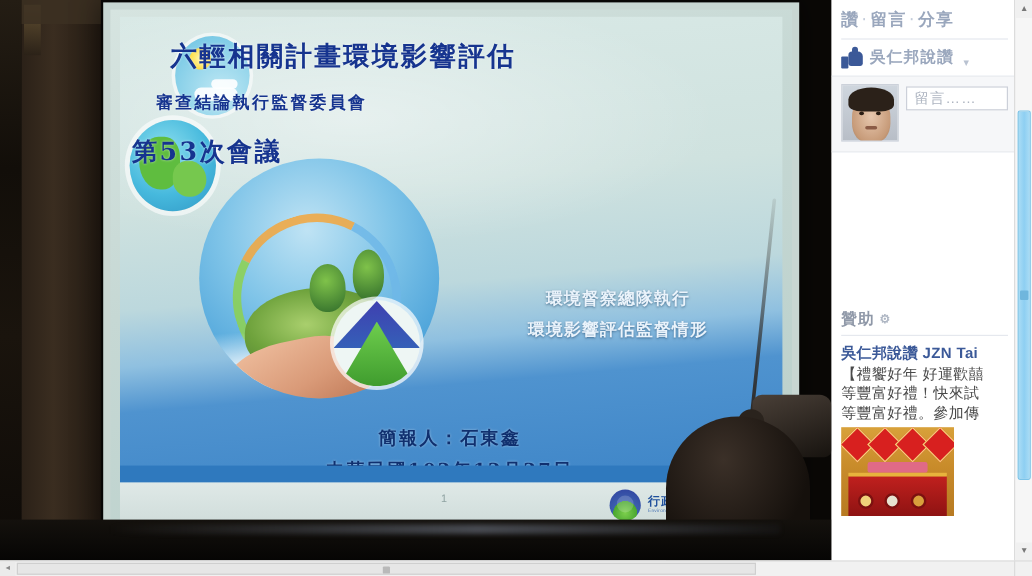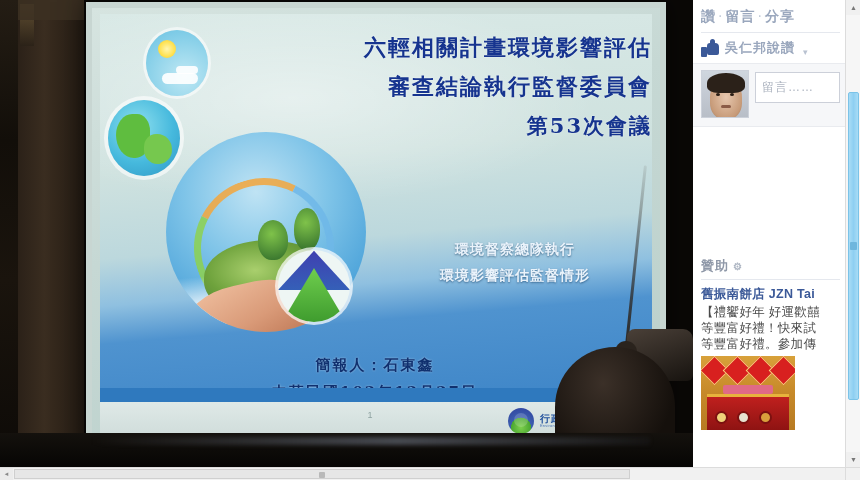--- a/index.html
+++ b/index.html
@@ -70,27 +70,27 @@
     background: linear-gradient(180deg,#dfe9e7,#cfdcda);
   }
   .slide-blue-band {
     position:absolute; left:0; bottom:36px; width:100%; height:14px;
     background: #2f79be;
   }
 
   
   .slide-title {
     position:absolute; left:0; top:14px; width:100%;
-    text-align:right; color:#16348f;
+    text-align:left; color:#16348f;
     font-family: "DejaVu Serif", serif; font-weight:700;
     letter-spacing:2px;
     text-shadow: 0 0 2px rgba(255,255,255,.65);
   }
   .slide-title .l1 { font-size:22px; line-height:38px; padding-left:42px; }
-  .slide-title .l2 { font-size:22px; line-height:40px; padding-left:30px; }
+  .slide-title .l2 { font-size:14px; line-height:40px; padding-left:30px; }
   .slide-title .l3 { font-size:21px; line-height:40px; padding-left:10px; }
 
   .slide-subtitle {
     position:absolute; left:300px; top:222px; width:230px;
     text-align:center; color:#eaf3fb; font-weight:700;
     font-family: "DejaVu Serif", serif; font-size:14px; line-height:26px;
     letter-spacing:1px; text-shadow:0 1px 2px rgba(0,40,80,.55);
   }
   .slide-presenter {
     position:absolute; left:130px; top:338px; width:290px; text-align:center;
@@ -283,21 +283,21 @@
   .avatar .hair {
     position:absolute; left:5px; top:2px; width:38px; height:20px; border-radius:50% 50% 30% 30%;
     background:#2b2119;
   }
   .avatar .eye { position:absolute; width:4px; height:3px; border-radius:50%; background:#2a1d14; top:22px; }
   .avatar .eye.l { left:14px; }
   .avatar .eye.r { left:28px; }
   .avatar .mouth { position:absolute; left:19px; top:34px; width:10px; height:3px; border-radius:3px; background:#8b5b46; }
 
   .comment-input {
-    flex:1 1 auto; height:31px; margin-top:2px;
+    flex:1 1 auto; height:20px; margin-top:2px;
     border:1px solid #ccd0d9; background:#ffffff;
     display:flex; align-items:center; padding:0 6px;
     font-size:12px; color:#adb4c0; letter-spacing:1px;
   }
 
   .sponsor-section { margin-top:130px; padding:0 6px 0 8px; }
   .sponsor-head {
     font-size:13px; color:#8f98a8; font-weight:700; letter-spacing:1px;
     padding-bottom:4px; border-bottom:1px solid #e5e8ee; display:flex; align-items:center; gap:4px;margin-top:12px;
   }
@@ -493,21 +493,21 @@
       <div class="comment-input">
         <span>留言……</span>
       </div>
     </div>
 
     <div class="sponsor-section">
       <div class="sponsor-head">
         <span>贊助</span>
         <span class="gear">⚙</span>
       </div>
-      <div class="ad-title">舊振南餅店 JZN Tai</div>
+      <div class="ad-title">吳仁邦說讚 JZN Tai</div>
       <div class="ad-body">
         <div>【禮饗好年 好運歡囍</div>
         <div>等豐富好禮！快來試</div>
         <div>等豐富好禮。參加傳</div>
       </div>
       <div class="ad-image">
         <span class="diamond d1"></span>
         <span class="diamond d2"></span>
         <span class="diamond d3"></span>
         <span class="diamond d4"></span>

